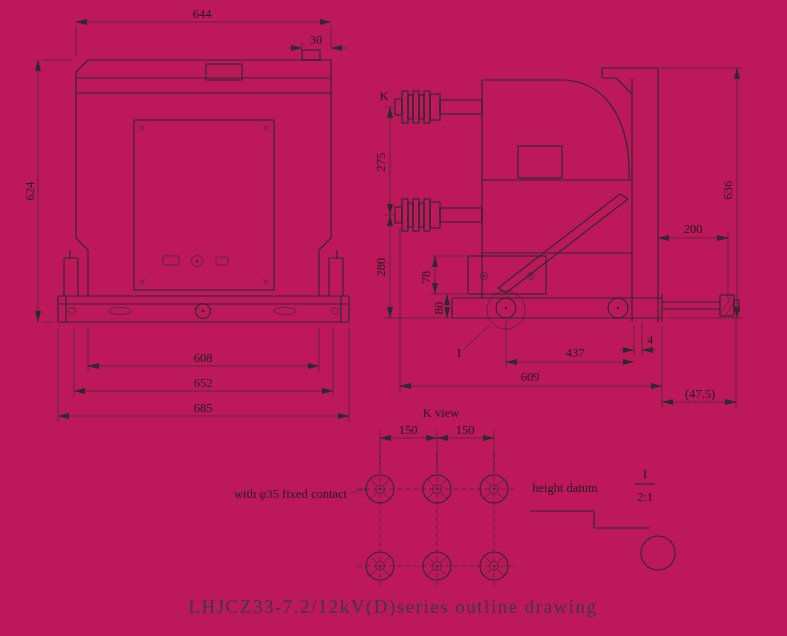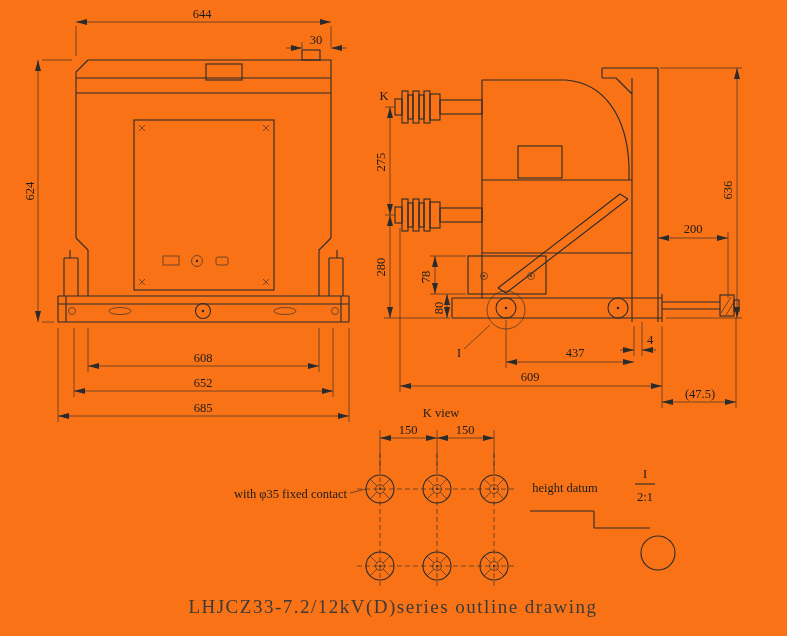--- a/index.html
+++ b/index.html
@@ -1,16 +1,16 @@
 <!DOCTYPE html>
 <html><head>
 <meta charset="utf-8">
 <style>
   html,body{margin:0;padding:0;background:#ffffff;}
-  .page{position:relative;width:787px;height:636px;background:#f97316;overflow:hidden;
+  .page{position:relative;width:787px;height:636px;background:#be185d;overflow:hidden;
         font-family:"Liberation Serif", serif;}
   svg{display:block;}
   .ln{fill:none;stroke:#2b2b2b;stroke-width:1.1;}
   .tn{fill:none;stroke:#2b2b2b;stroke-width:0.65;}
   .dim{fill:none;stroke:#2b2b2b;stroke-width:0.65;}
   .dsh{fill:none;stroke:#2b2b2b;stroke-width:0.65;stroke-dasharray:5 3;}
   text{font-family:"Liberation Serif", serif;font-size:12.5px;fill:#1c1c1c;}
   .ttl{font-size:19px;letter-spacing:1.5px;fill:#3a3a3a;}
 </style>
 </head>

